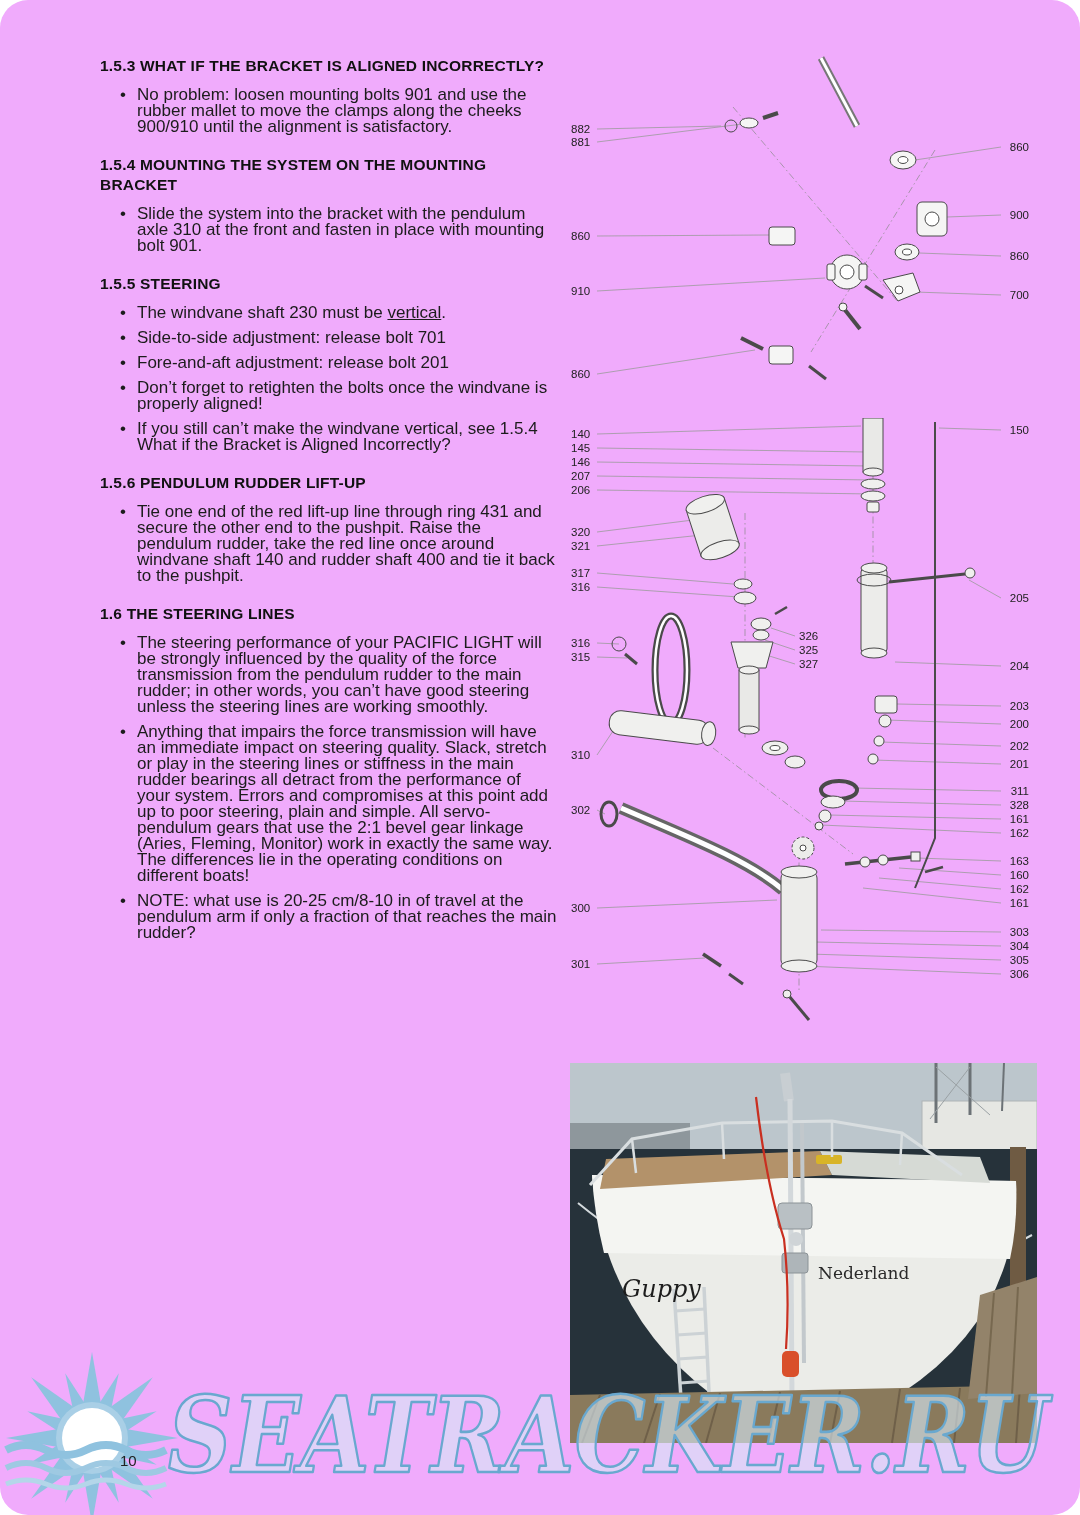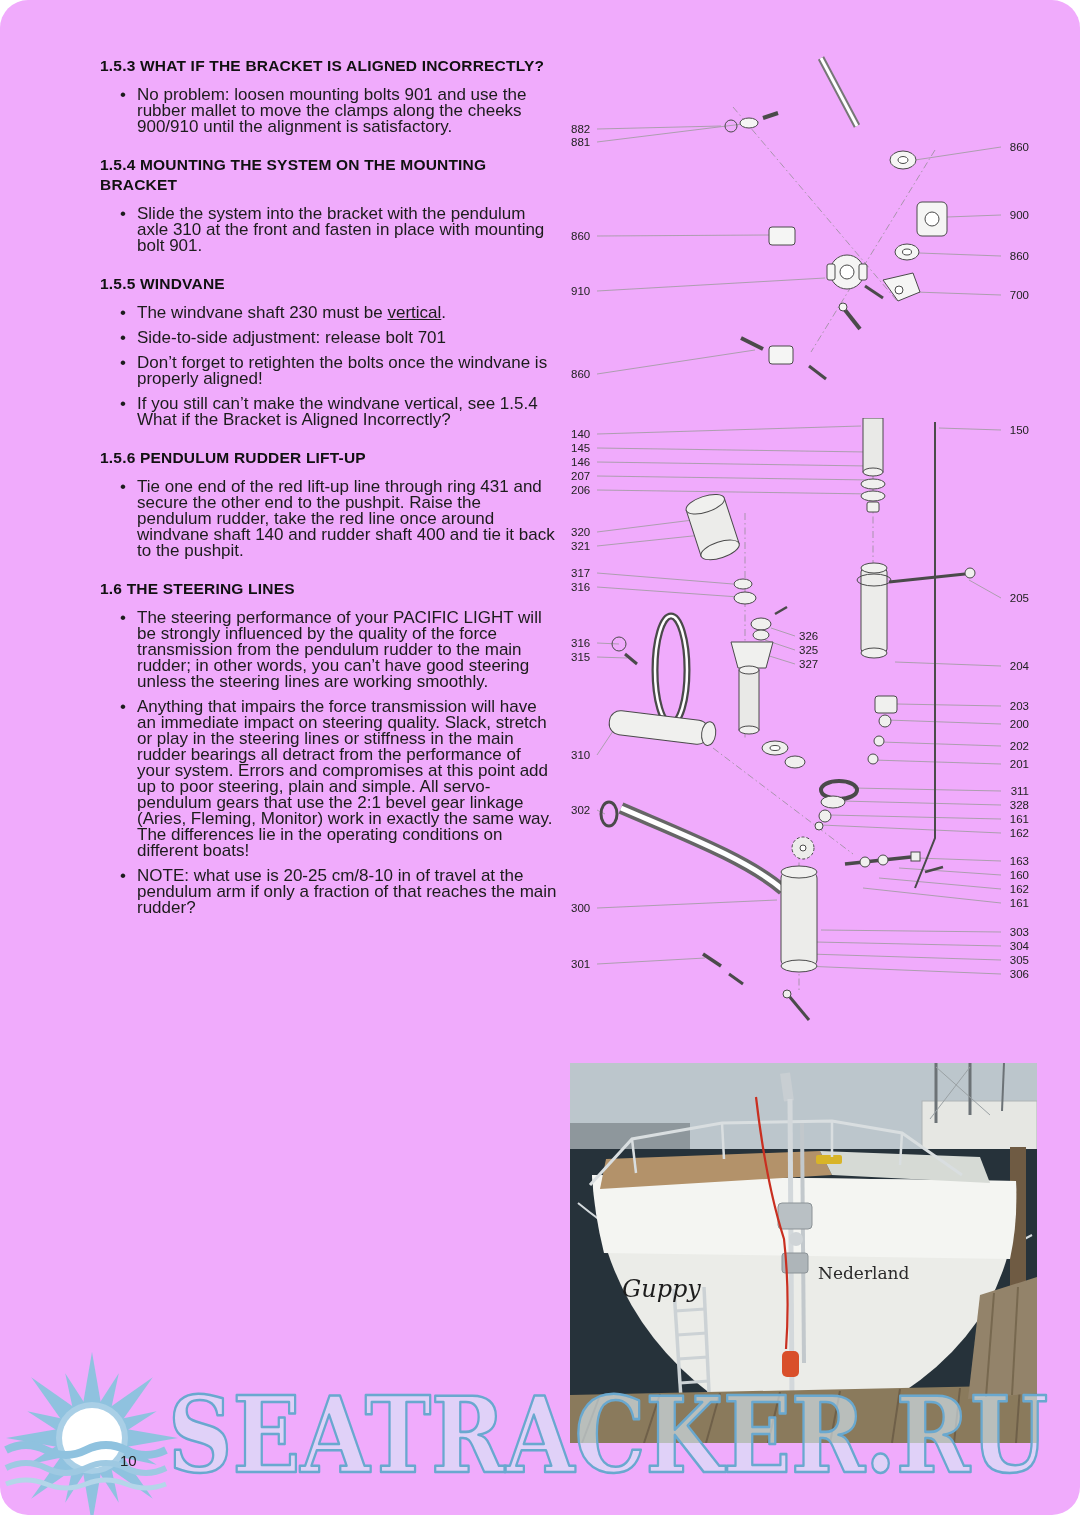--- a/index.html
+++ b/index.html
@@ -29,41 +29,42 @@
   
   .diagram1 { position:absolute; left:563px; top:52px; z-index:1; }
   .diagram2 { position:absolute; left:563px; top:418px; z-index:1; }
   .photo    { position:absolute; left:570px; top:1063px; z-index:1; }
 
   svg text.part { font-family:"Liberation Sans", sans-serif; font-size:11.5px; fill:#222; }
   .leader { stroke:#9a9a9a; stroke-width:0.8; }
   .axis   { stroke:#8a8a8a; stroke-width:0.7; stroke-dasharray:7 3 1.5 3; fill:none; }
 
   
-  .watermark { position:absolute; left:0; top:1352px; width:1080px; height:163px; z-index:4; pointer-events:none; }
+  .watermark { position:absolute; left:0; top:1352px; width:1080px; height:163px; z-index:4; pointer-events:none;font-style:italic; }
   .wm-text-svg { position:absolute; left:160px; top:8px; }
   .sun-svg { position:absolute; left:0; top:0; }
 </style>
 </head>
 <body>
 
 <div class="page">
 
   <div class="text-col">
 
     <div class="sec-title first">1.5.3 WHAT IF THE BRACKET IS ALIGNED INCORRECTLY?</div>
     <div class="bullet">No problem: loosen mounting bolts 901 and use the rubber mallet to move the clamps along the cheeks 900/910 until the alignment is satisfactory.</div>
 
     <div class="sec-title">1.5.4 MOUNTING THE SYSTEM ON THE MOUNTING BRACKET</div>
     <div class="bullet">Slide the system into the bracket with the pendulum axle 310 at the front and fasten in place with mounting bolt 901.</div>
 
-    <div class="sec-title">1.5.5 WINDVANE</div>
+    <div class="sec-title">1.5.5 STEERING</div>
 
     <div class="bullet"><span>The windvane shaft 230 must be </span><span class="underline">vertical</span><span>.</span></div>
     <div class="bullet">Side-to-side adjustment: release bolt 701</div>
+    <div class="bullet">Fore-and-aft adjustment: release bolt 201</div>
     <div class="bullet">Don’t forget to retighten the bolts once the windvane is properly aligned!</div>
     <div class="bullet">If you still can’t make the windvane vertical, see 1.5.4 What if the Bracket is Aligned Incorrectly?</div>
 
     <div class="sec-title">1.5.6 PENDULUM RUDDER LIFT-UP</div>
     <div class="bullet">Tie one end of the red lift-up line through ring 431 and secure the other end to the pushpit. Raise the pendulum rudder, take the red line once around windvane shaft 140 and rudder shaft 400 and tie it back to the pushpit.</div>
 
     <div class="sec-title">1.6 THE STEERING LINES</div>
 
     <div class="bullet">The steering performance of your PACIFIC LIGHT will be strongly influenced by the quality of the force transmission from the pendulum rudder to the main rudder; in other words, you can’t have good steering unless the steering lines are working smoothly.</div>
     <div class="bullet">Anything that impairs the force transmission will have an immediate impact on steering quality. Slack, stretch or play in the steering lines or stiffness in the main rudder bearings all detract from the performance of your system. Errors and compromises at this point add up to poor steering, plain and simple. All servo-pendulum gears that use the 2:1 bevel gear linkage (Aries, Fleming, Monitor) work in exactly the same way. The differences lie in the operating conditions on different boats!</div>

